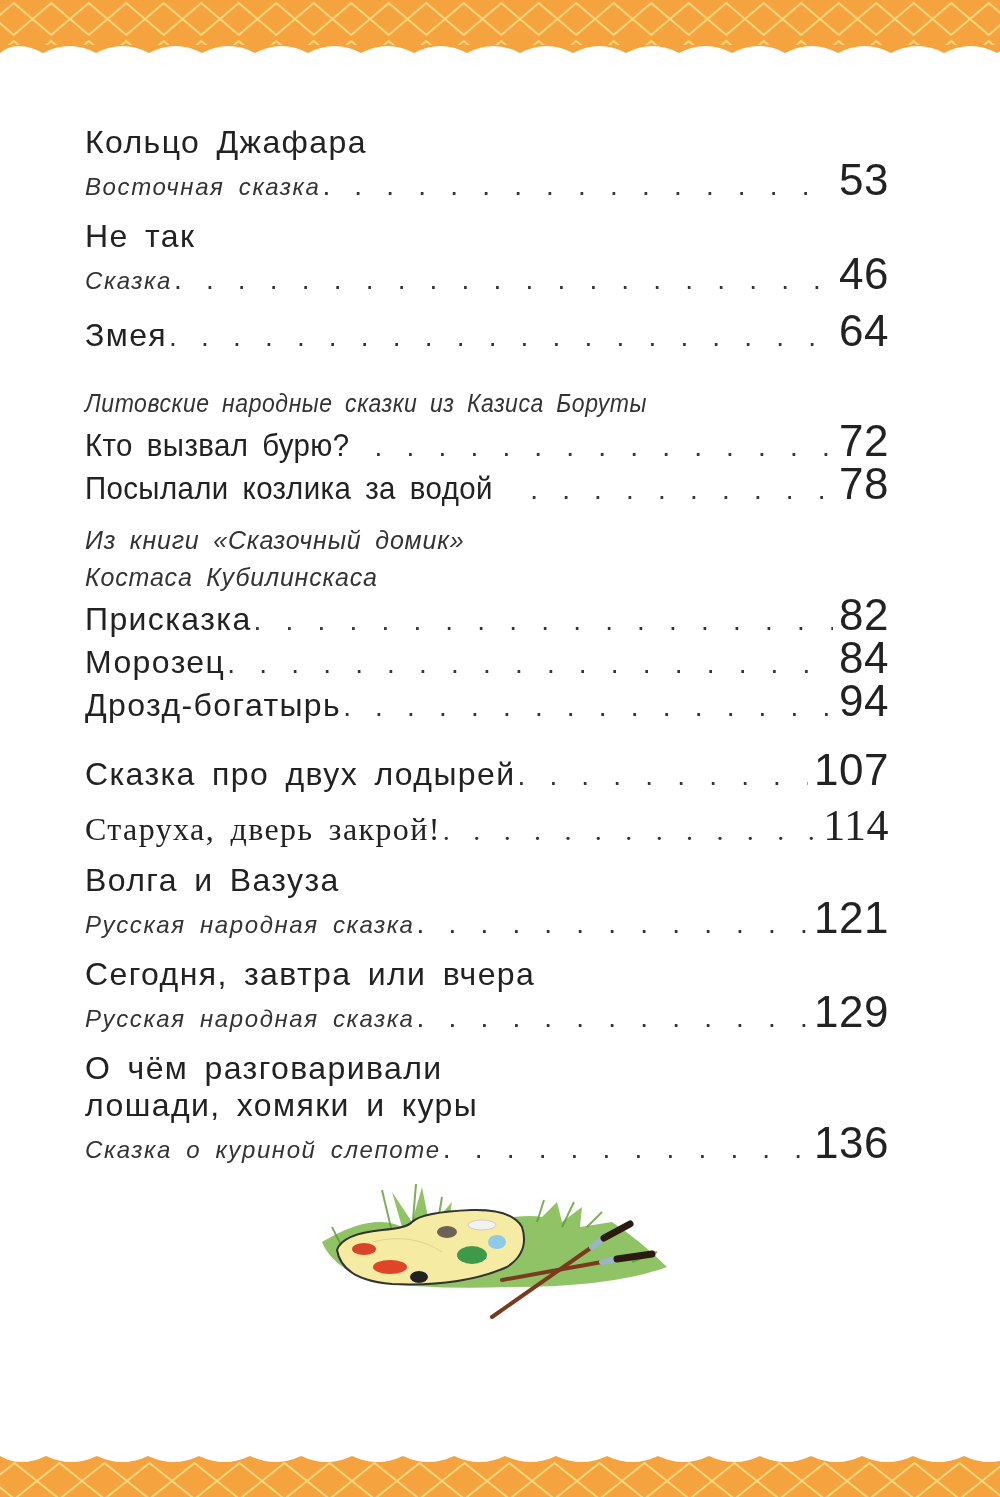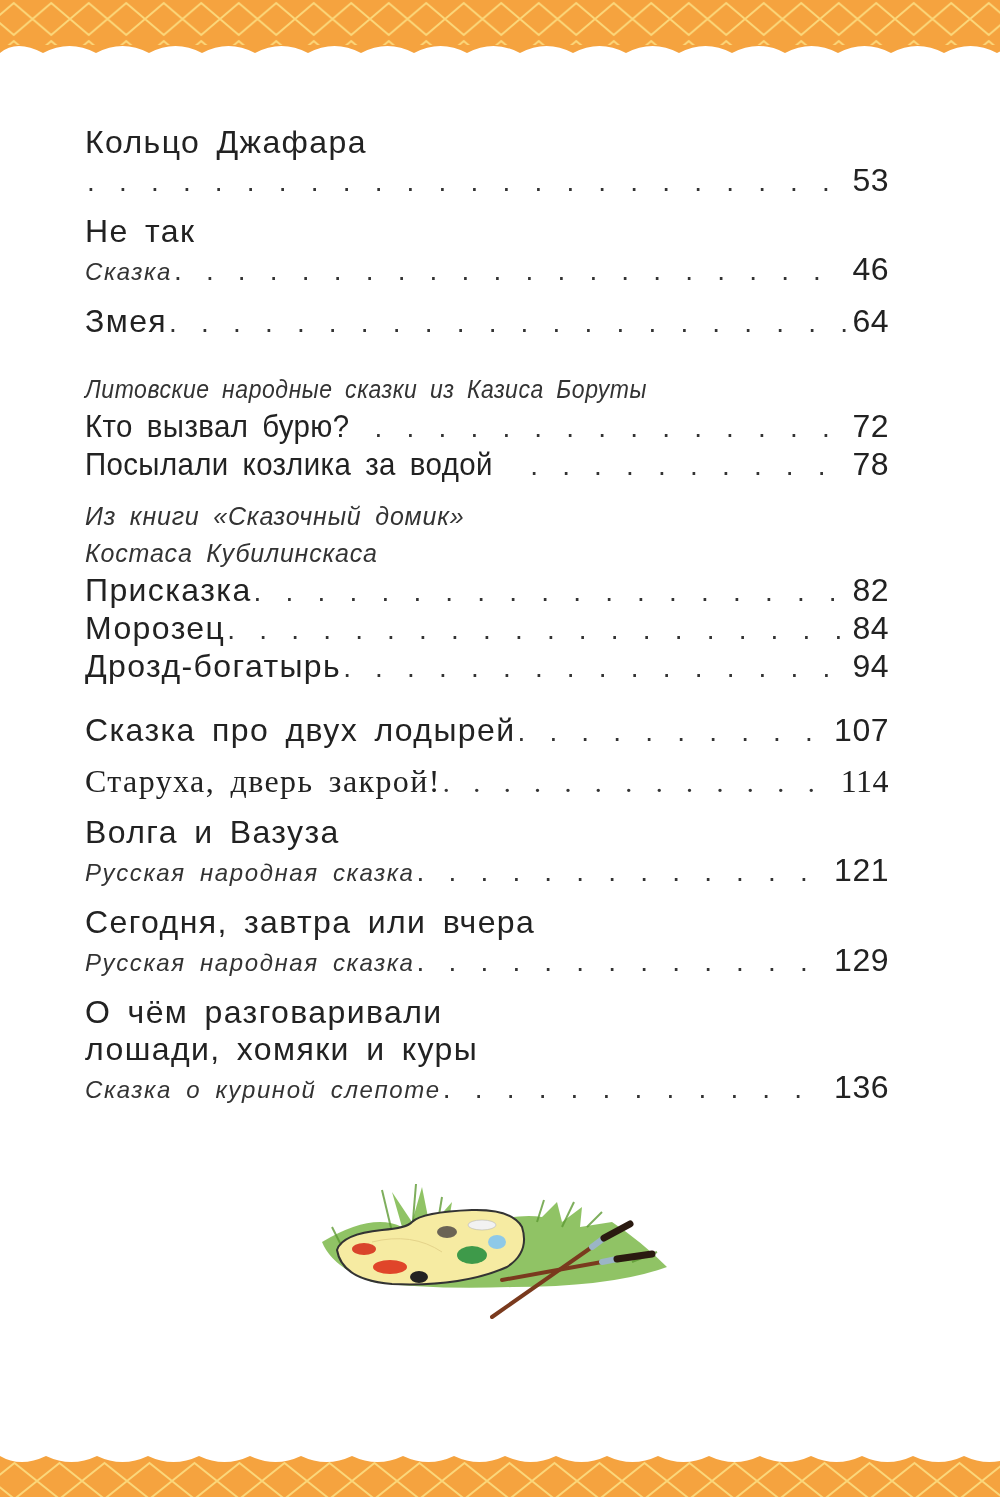--- a/index.html
+++ b/index.html
@@ -35,21 +35,21 @@
     flex: 1 1 auto; overflow: hidden; white-space: nowrap;
     font-style: normal; letter-spacing: 0; color: #333;
     margin: 0 6px 0 2px;
     font-size: 28px;
   }
   .row .dots::before {
     content: ". . . . . . . . . . . . . . . . . . . . . . . . . . . . . . . . . . . . . . . . . . . . . . . . . . . . . . . . . . . . . . . . . . . . . . . . . . . . . . . . . . . . .";
     letter-spacing: 5.2px;
   }
   .row .page {
-    flex: 0 0 auto; font-style: normal; font-size: 32px; letter-spacing: 0.5px; color: #222;
+    flex: 0 0 auto; font-style: normal; font-size: 44px; letter-spacing: 0.5px; color: #222;
     text-align: right;
   }
   .section-head {
     font-size: 25px; line-height: 37px; font-style: italic; color: #333;
     letter-spacing: 0.8px; word-spacing: 6px; white-space: nowrap;
   }
   .section-head.condensed { transform: scaleX(0.92); transform-origin: left; letter-spacing: 0.6px; }
   .condensed-title { display: inline-block; transform: scaleX(0.92); transform-origin: left; letter-spacing: 0.4px; }
 
   .illustration {
@@ -83,20 +83,21 @@
     <rect x="0" y="12" width="1000" height="37" fill="url(#diaBot)"></rect>
     <path id="scBot" d="M0 0 L0 8 Q20.5 20 46 8 Q71.5 20 97 8 Q122.5 20 148 8 Q173.5 20 199 8 Q224.5 20 250 8 Q275.5 20 301 8 Q326.5 20 352 8 Q377.5 20 403 8 Q428.5 20 454 8 Q479.5 20 505 8 Q530.5 20 556 8 Q581.5 20 607 8 Q632.5 20 658 8 Q683.5 20 709 8 Q734.5 20 760 8 Q785.5 20 811 8 Q836.5 20 862 8 Q887.5 20 913 8 Q938.5 20 964 8 Q989.5 20 1015 8 Q1040.5 20 1066 8 L1000 0 Z" fill="#ffffff"></path>
   </svg>
 </div>
 
 <div class="toc">
 
   <div class="entry">
     <div class="title-line">Кольцо Джафара</div>
     <div class="sub-line row">
+      <span class="txt">Восточная сказка</span>
       <span class="dots"></span>
       <span class="page">53</span>
     </div>
   </div>
 
   <div class="entry">
     <div class="title-line">Не так</div>
     <div class="sub-line row">
       <span class="txt">Сказка</span>
       <span class="dots"></span>

